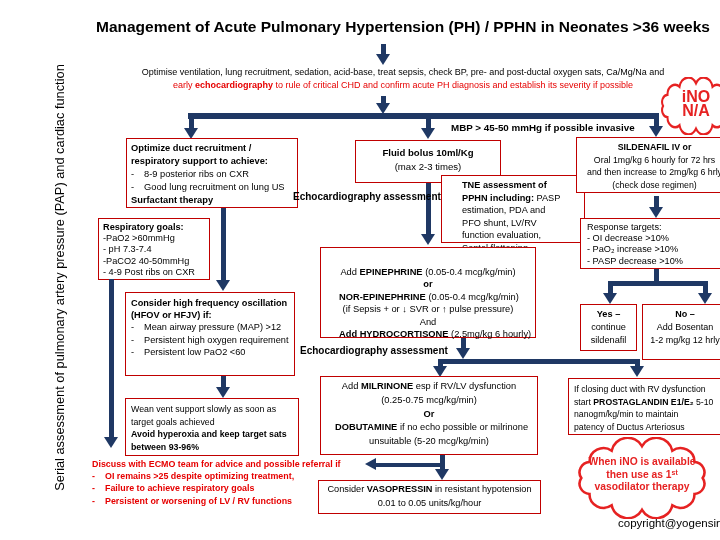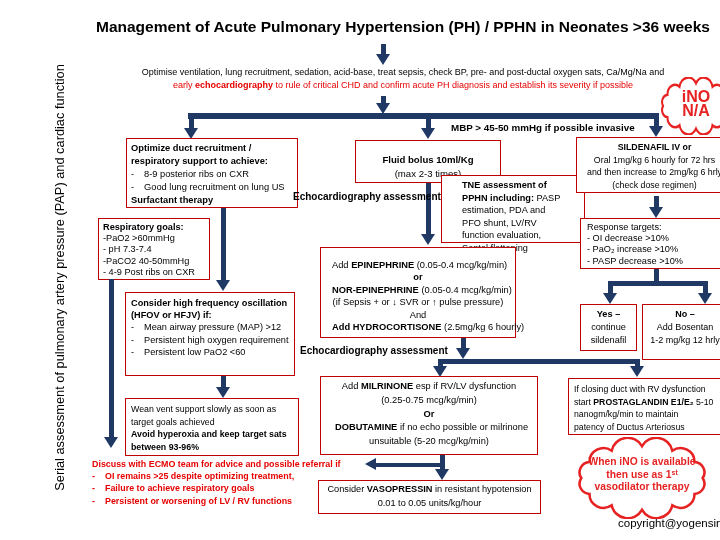--- a/index.html
+++ b/index.html
@@ -124,35 +124,35 @@
     <div class="bul nw">
         <span class="d">-</span>
         <span>Failure to achieve respiratory goals</span>
       </div>
     <div class="bul nw">
         <span class="d">-</span>
         <span>Persistent or worsening of LV / RV functions</span>
       </div>
   </div>
 
-  <div class="box ctr" style="left:312px;top:140px;width:146px;height:43px;font-size:9.6px;line-height:14px;padding:12px 2px;">
+  <div class="box ctr" style="left:312px;top:140px;width:146px;height:43px;font-size:9.6px;line-height:14px;padding:5px 2px;">
     <div class="b nw">Fluid bolus 10ml/Kg</div>
     <div class="nw">(max 2-3 times)</div>
   </div>
 
   <div class="vl" style="left:383px;top:183px;height:52px;"></div>
   <div class="ahd" style="left:378px;top:234px;"></div>
 
   <div class="echolab" style="left:250px;top:191px;">Echocardiography assessment</div>
 
   <div class="box" style="left:398px;top:175px;width:144px;height:68px;font-size:9.2px;line-height:12.6px;padding:3px 20px;">
     <span class="b">TNE assessment of PPHN including:</span><span> PASP estimation, PDA and PFO shunt, LV/RV function evaluation, Septal flattening</span>
   </div>
 
-  <div class="box ctr" style="left:277px;top:247px;width:196px;height:91px;font-size:9.3px;line-height:12.4px;padding:11px;">
+  <div class="box ctr" style="left:277px;top:247px;width:216px;height:91px;font-size:9.3px;line-height:12.4px;padding:18px;">
     <div class="nw"><span>Add </span><span class="b">EPINEPHRINE</span><span> (0.05-0.4 mcg/kg/min)</span></div>
     <div class="b nw">or</div>
     <div class="nw"><span class="b">NOR-EPINEPHRINE</span><span>  (0.05-0.4 mcg/kg/min)</span></div>
     <div class="nw">(if Sepsis + or ↓ SVR or ↑ pulse pressure)</div>
     <div class="nw">And</div>
     <div class="nw"><span class="b">Add HYDROCORTISONE</span><span>  (2.5mg/kg 6 hourly)</span></div>
   </div>
 
   <div class="echolab" style="left:257px;top:345px;">Echocardiography assessment</div>
 

